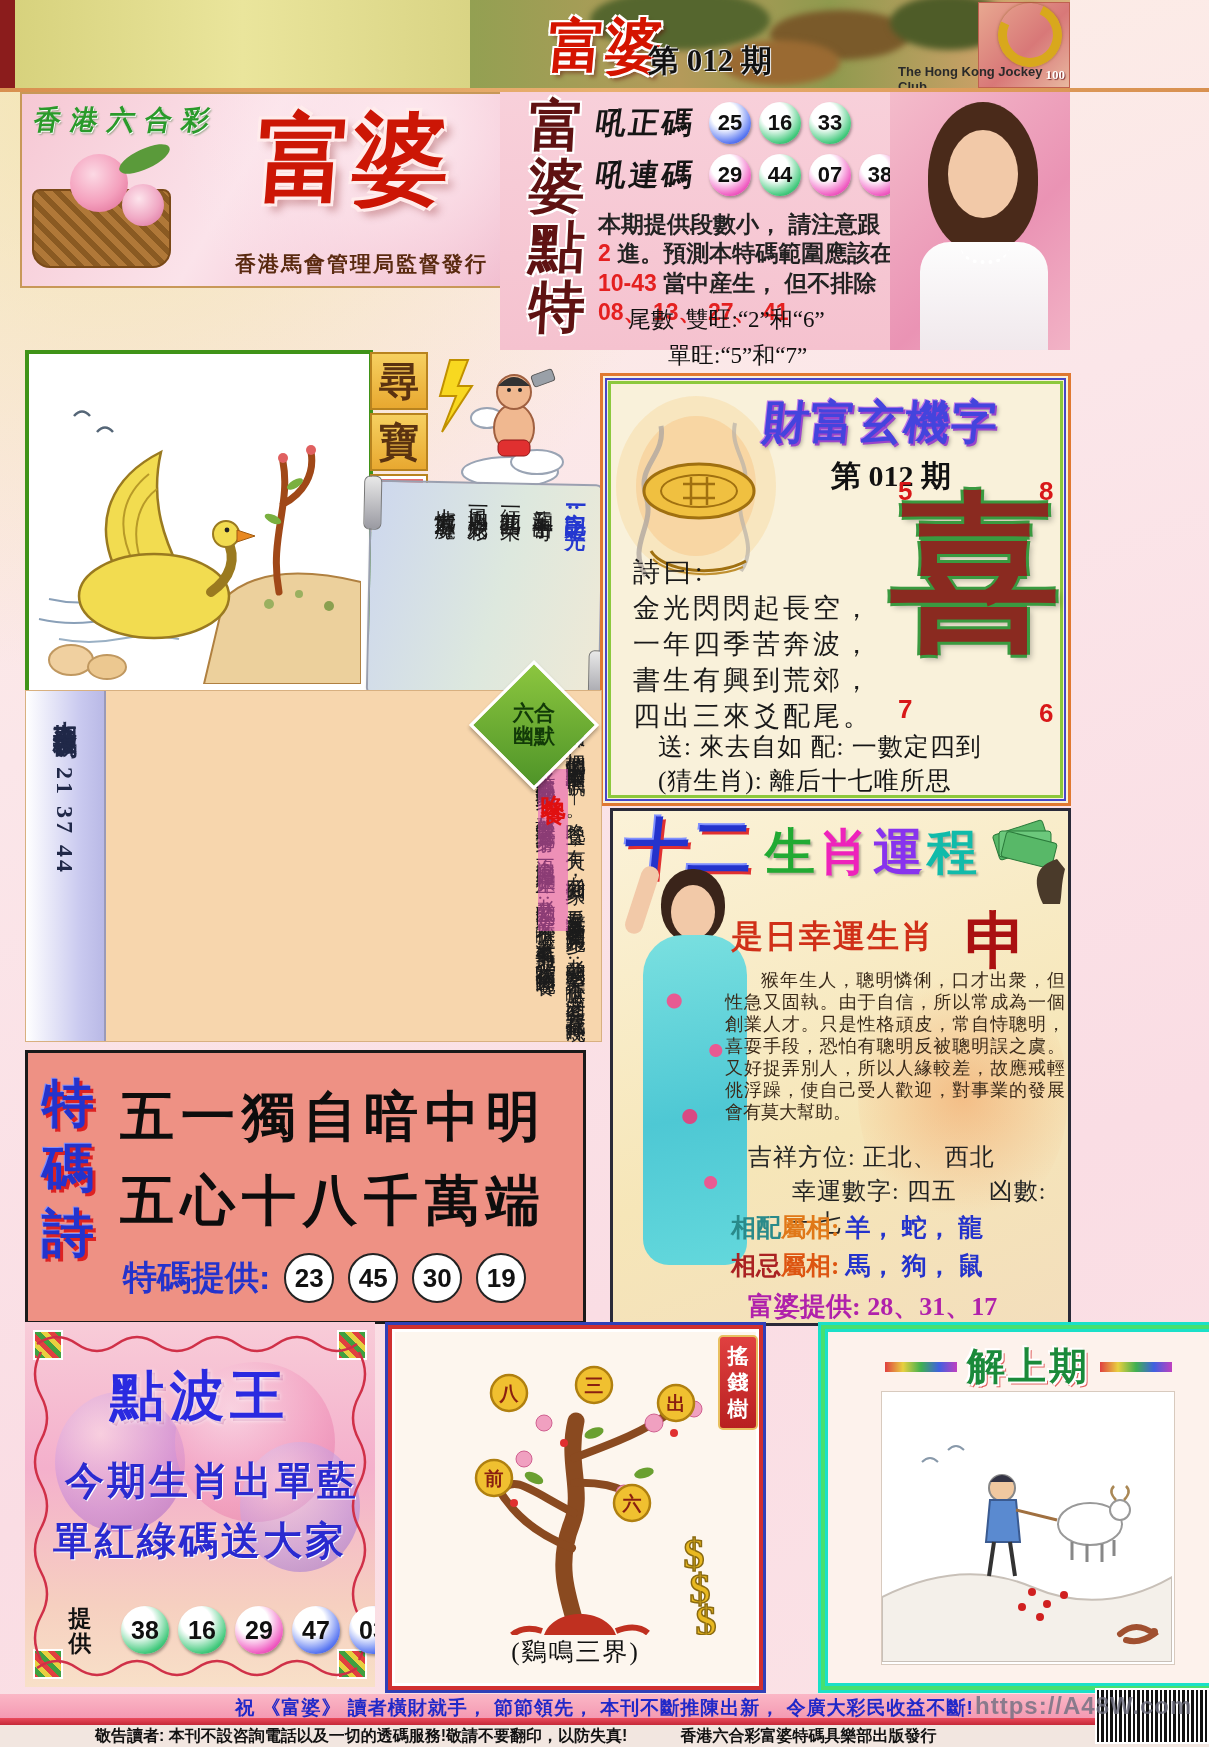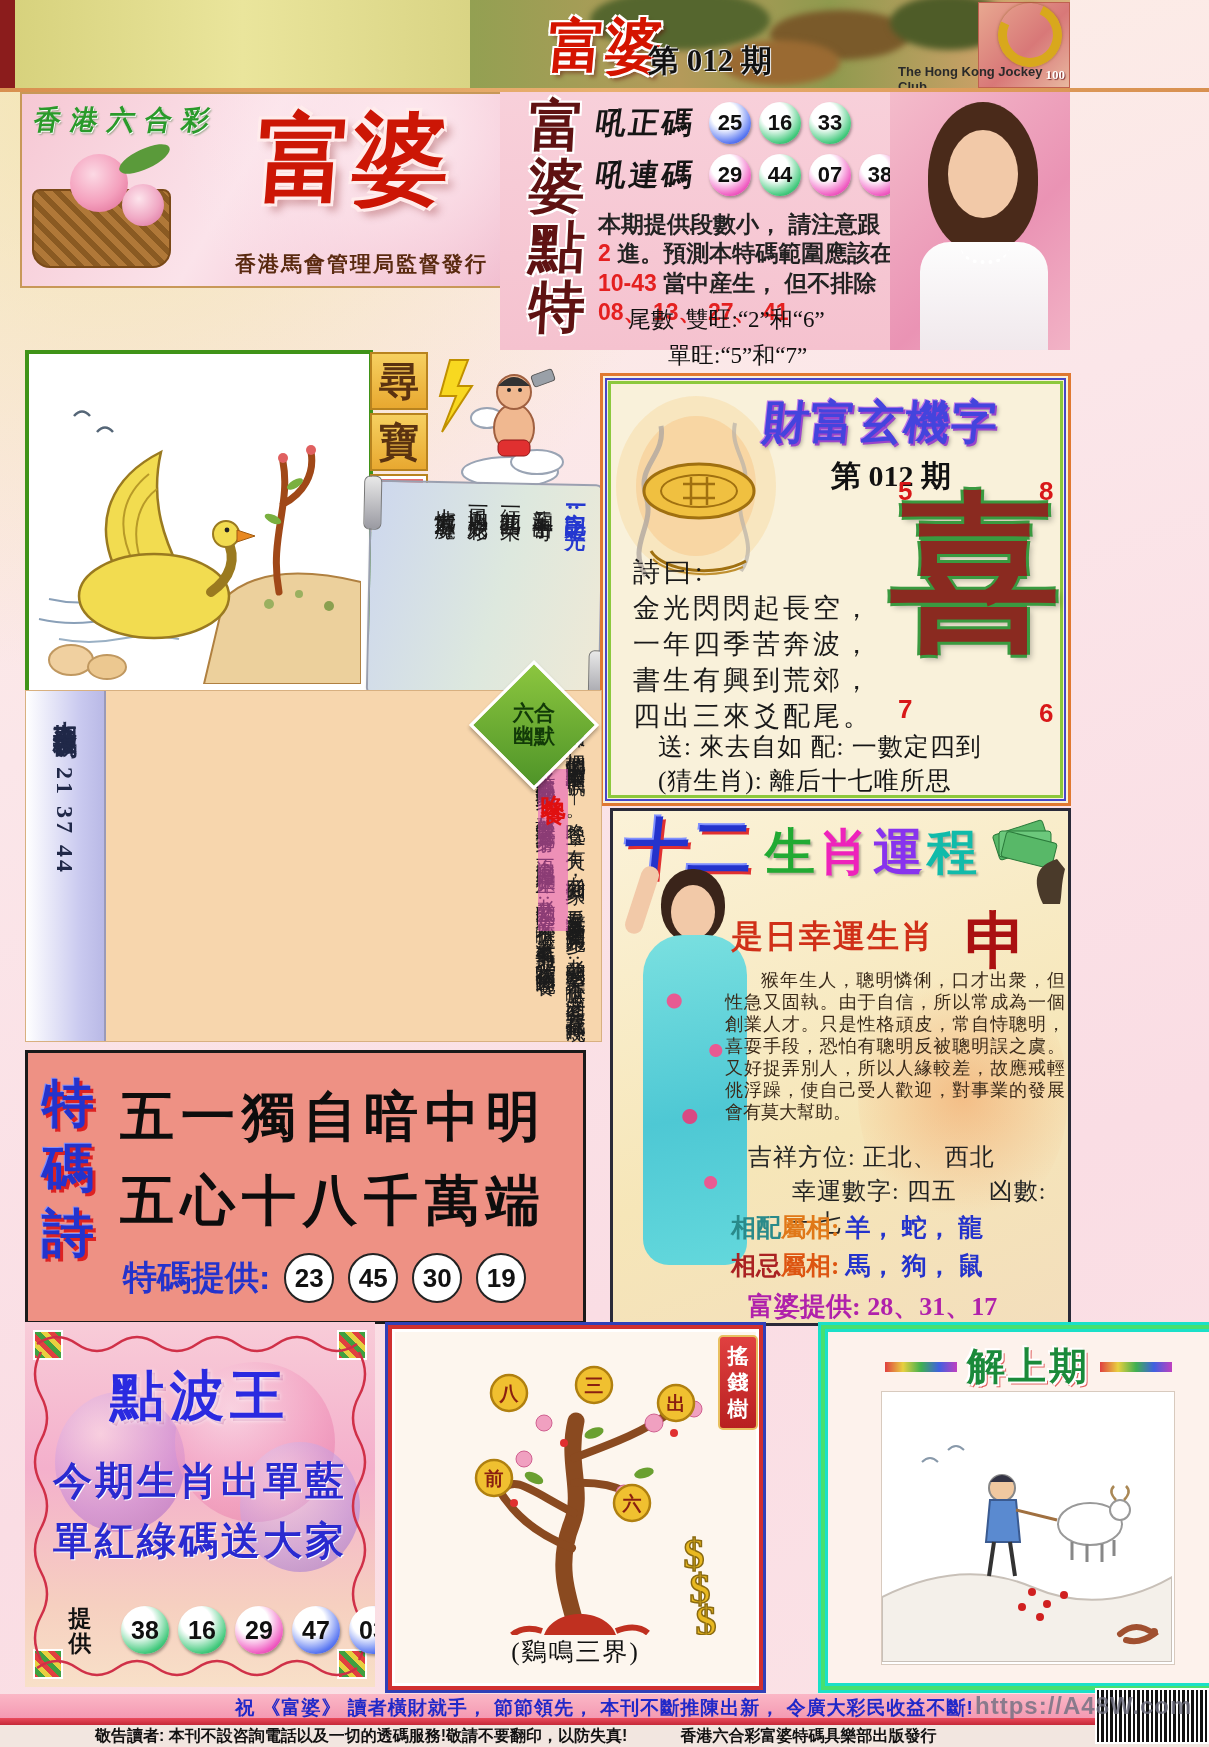--- a/index.html
+++ b/index.html
@@ -411,21 +411,21 @@
   <div class="gift" style="right:8px;top:8px;" actable="false"></div>
   <div class="gift" style="left:8px;bottom:8px;"></div>
   <div class="gift" style="right:8px;bottom:8px;"></div>
   <svg class="abs" style="left:0;top:0;pointer-events:none;" width="350" height="365" viewBox="0 0 350 365">
     <path d="M12 22 Q32 8 52 22 T92 22 T132 22 T172 22 T212 22 T252 22 T292 22 T332 22" stroke="#d03048" stroke-width="2.5" fill="none"></path>
     <path d="M12 346 Q32 332 52 346 T92 346 T132 346 T172 346 T212 346 T252 346 T292 346 T332 346" stroke="#d03048" stroke-width="2.5" fill="none"></path>
     <path d="M16 30 Q4 52 16 74 T16 118 T16 162 T16 206 T16 250 T16 294 T16 338" stroke="#d03048" stroke-width="2.5" fill="none"></path>
     <path d="M334 30 Q346 52 334 74 T334 118 T334 162 T334 206 T334 250 T334 294 T334 338" stroke="#d03048" stroke-width="2.5" fill="none"></path>
   </svg>
   <div class="abs" id="bowang-title">點波王</div>
-  <div class="abs bowang-line" style="top:132px;">今期生肖出單藍</div>
+  <div class="abs bowang-line" style="top:132px;padding-left:12px;">今期生肖出單藍</div>
   <div class="abs bowang-line" style="top:192px;">單紅綠碼送大家</div>
   <div class="abs" id="bowang-provide">
     <span>提</span><br>
     <span>供</span>
   </div>
   <div class="abs" id="bowang-balls">
     <span class="ball c-green">38</span>
     <span class="ball c-green">16</span>
     <span class="ball c-magenta">29</span>
     <span class="ball c-blue">47</span>

